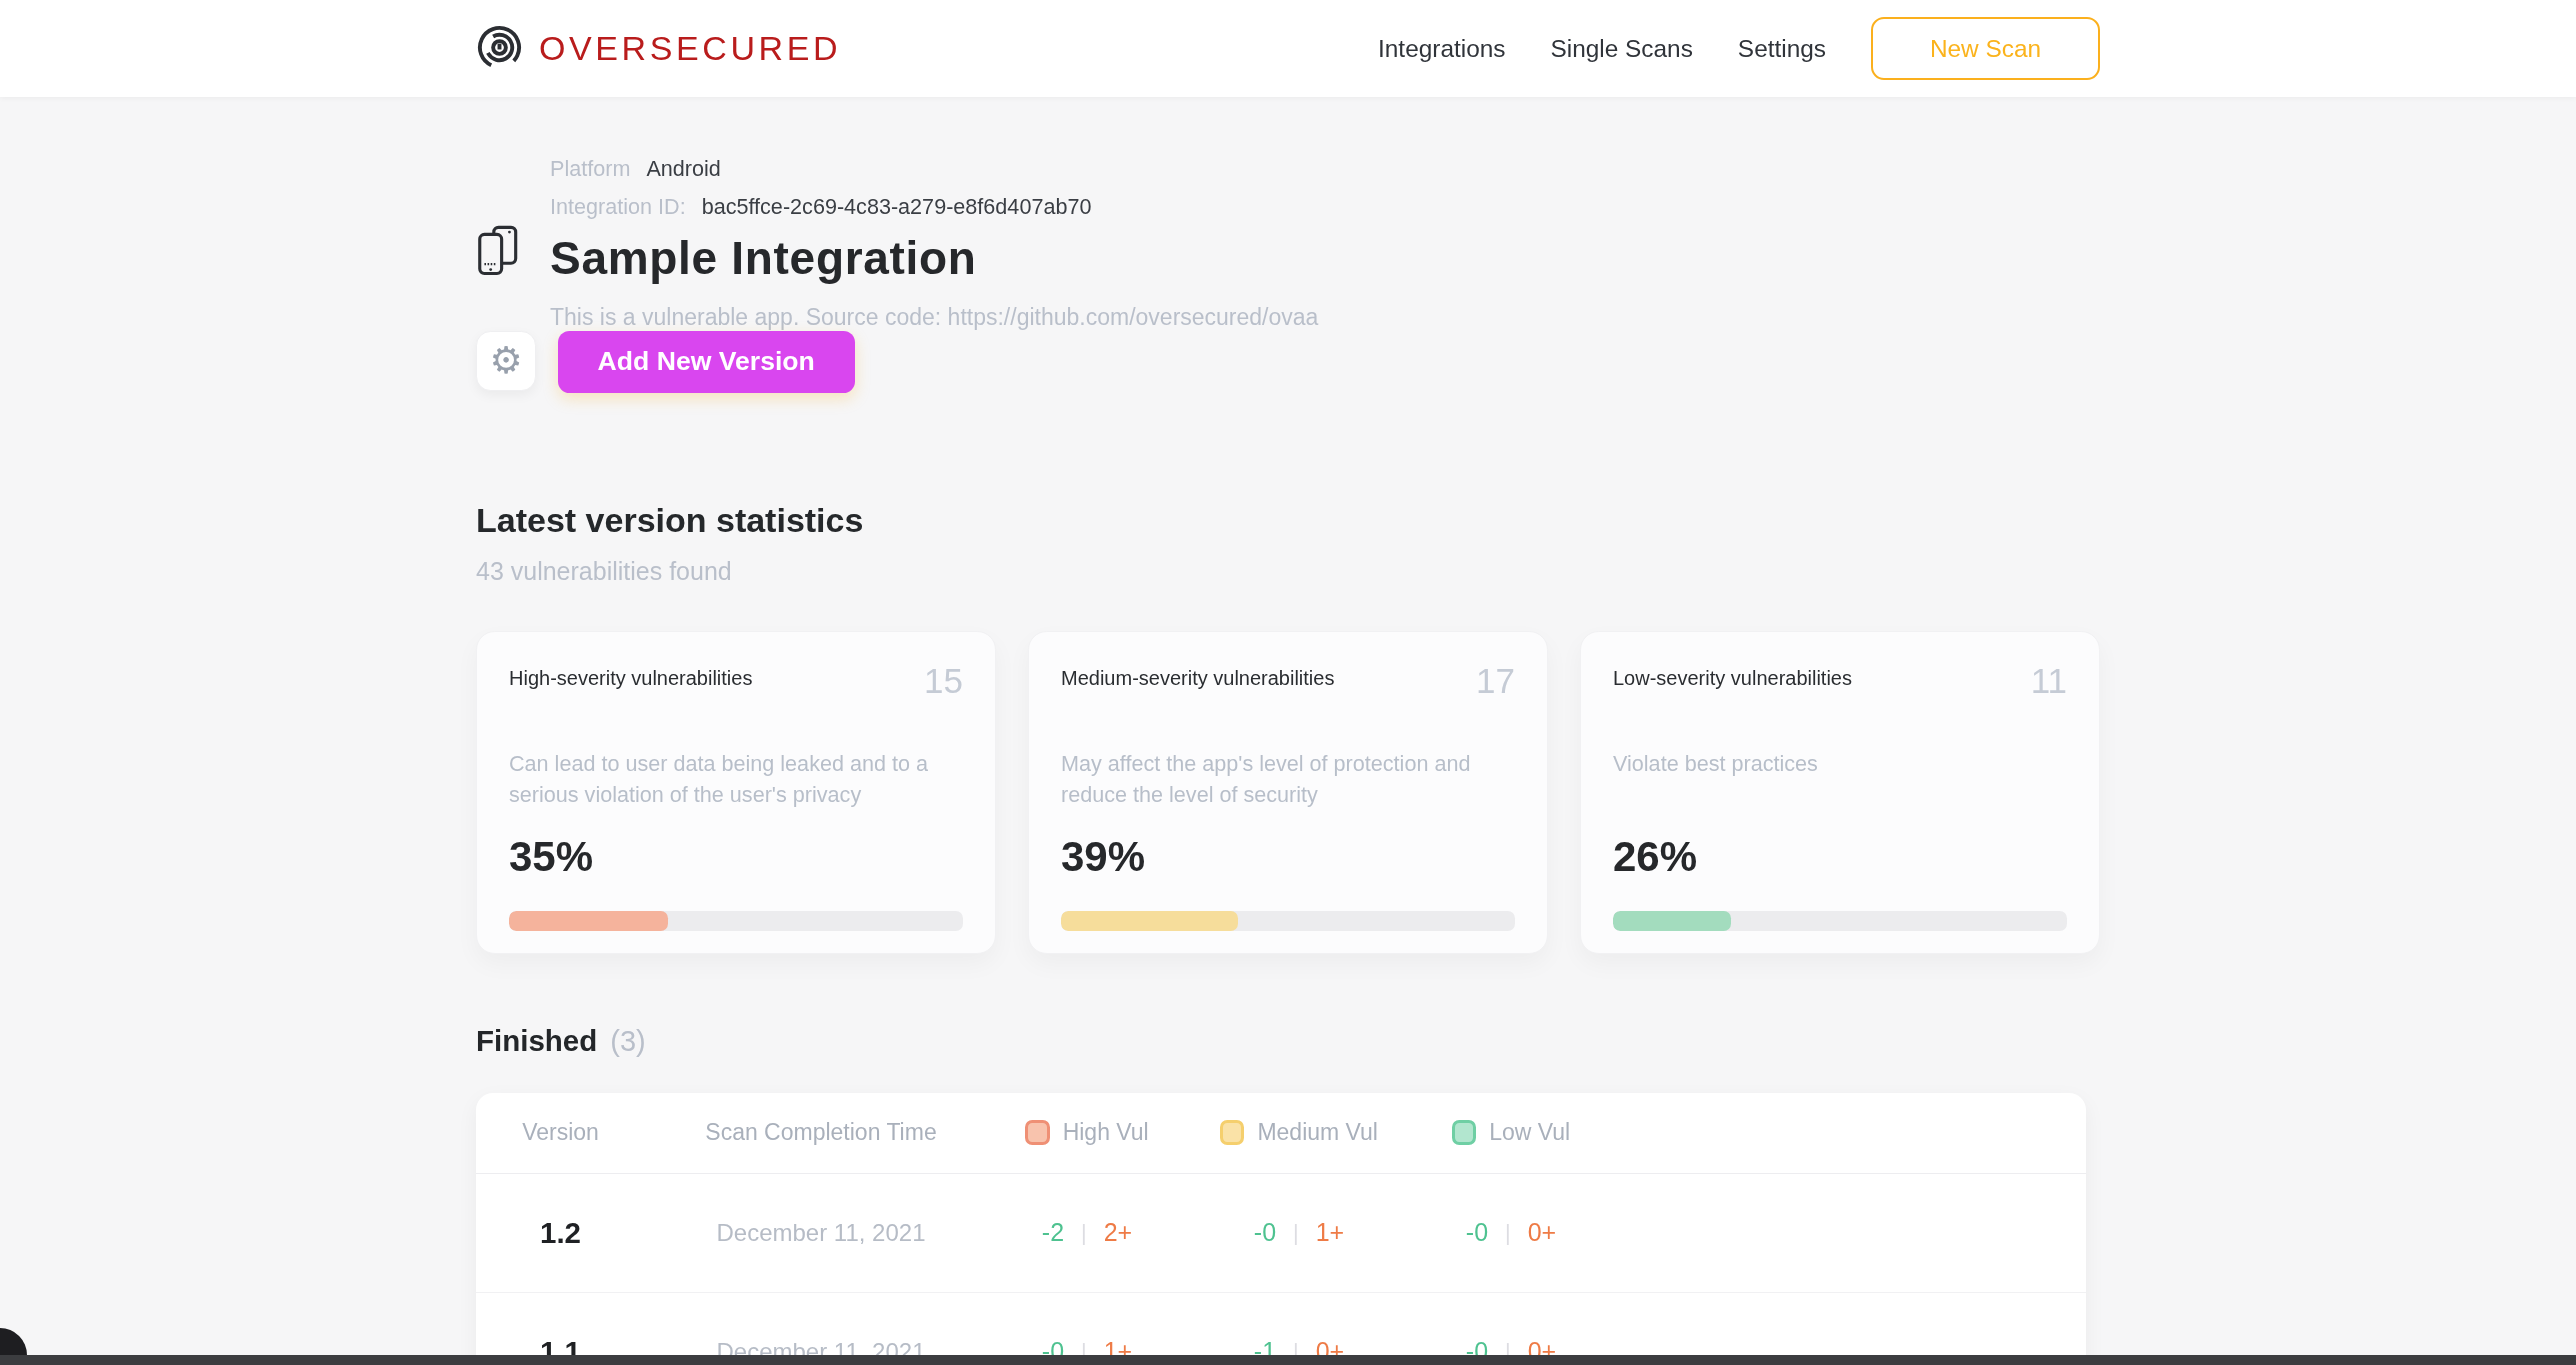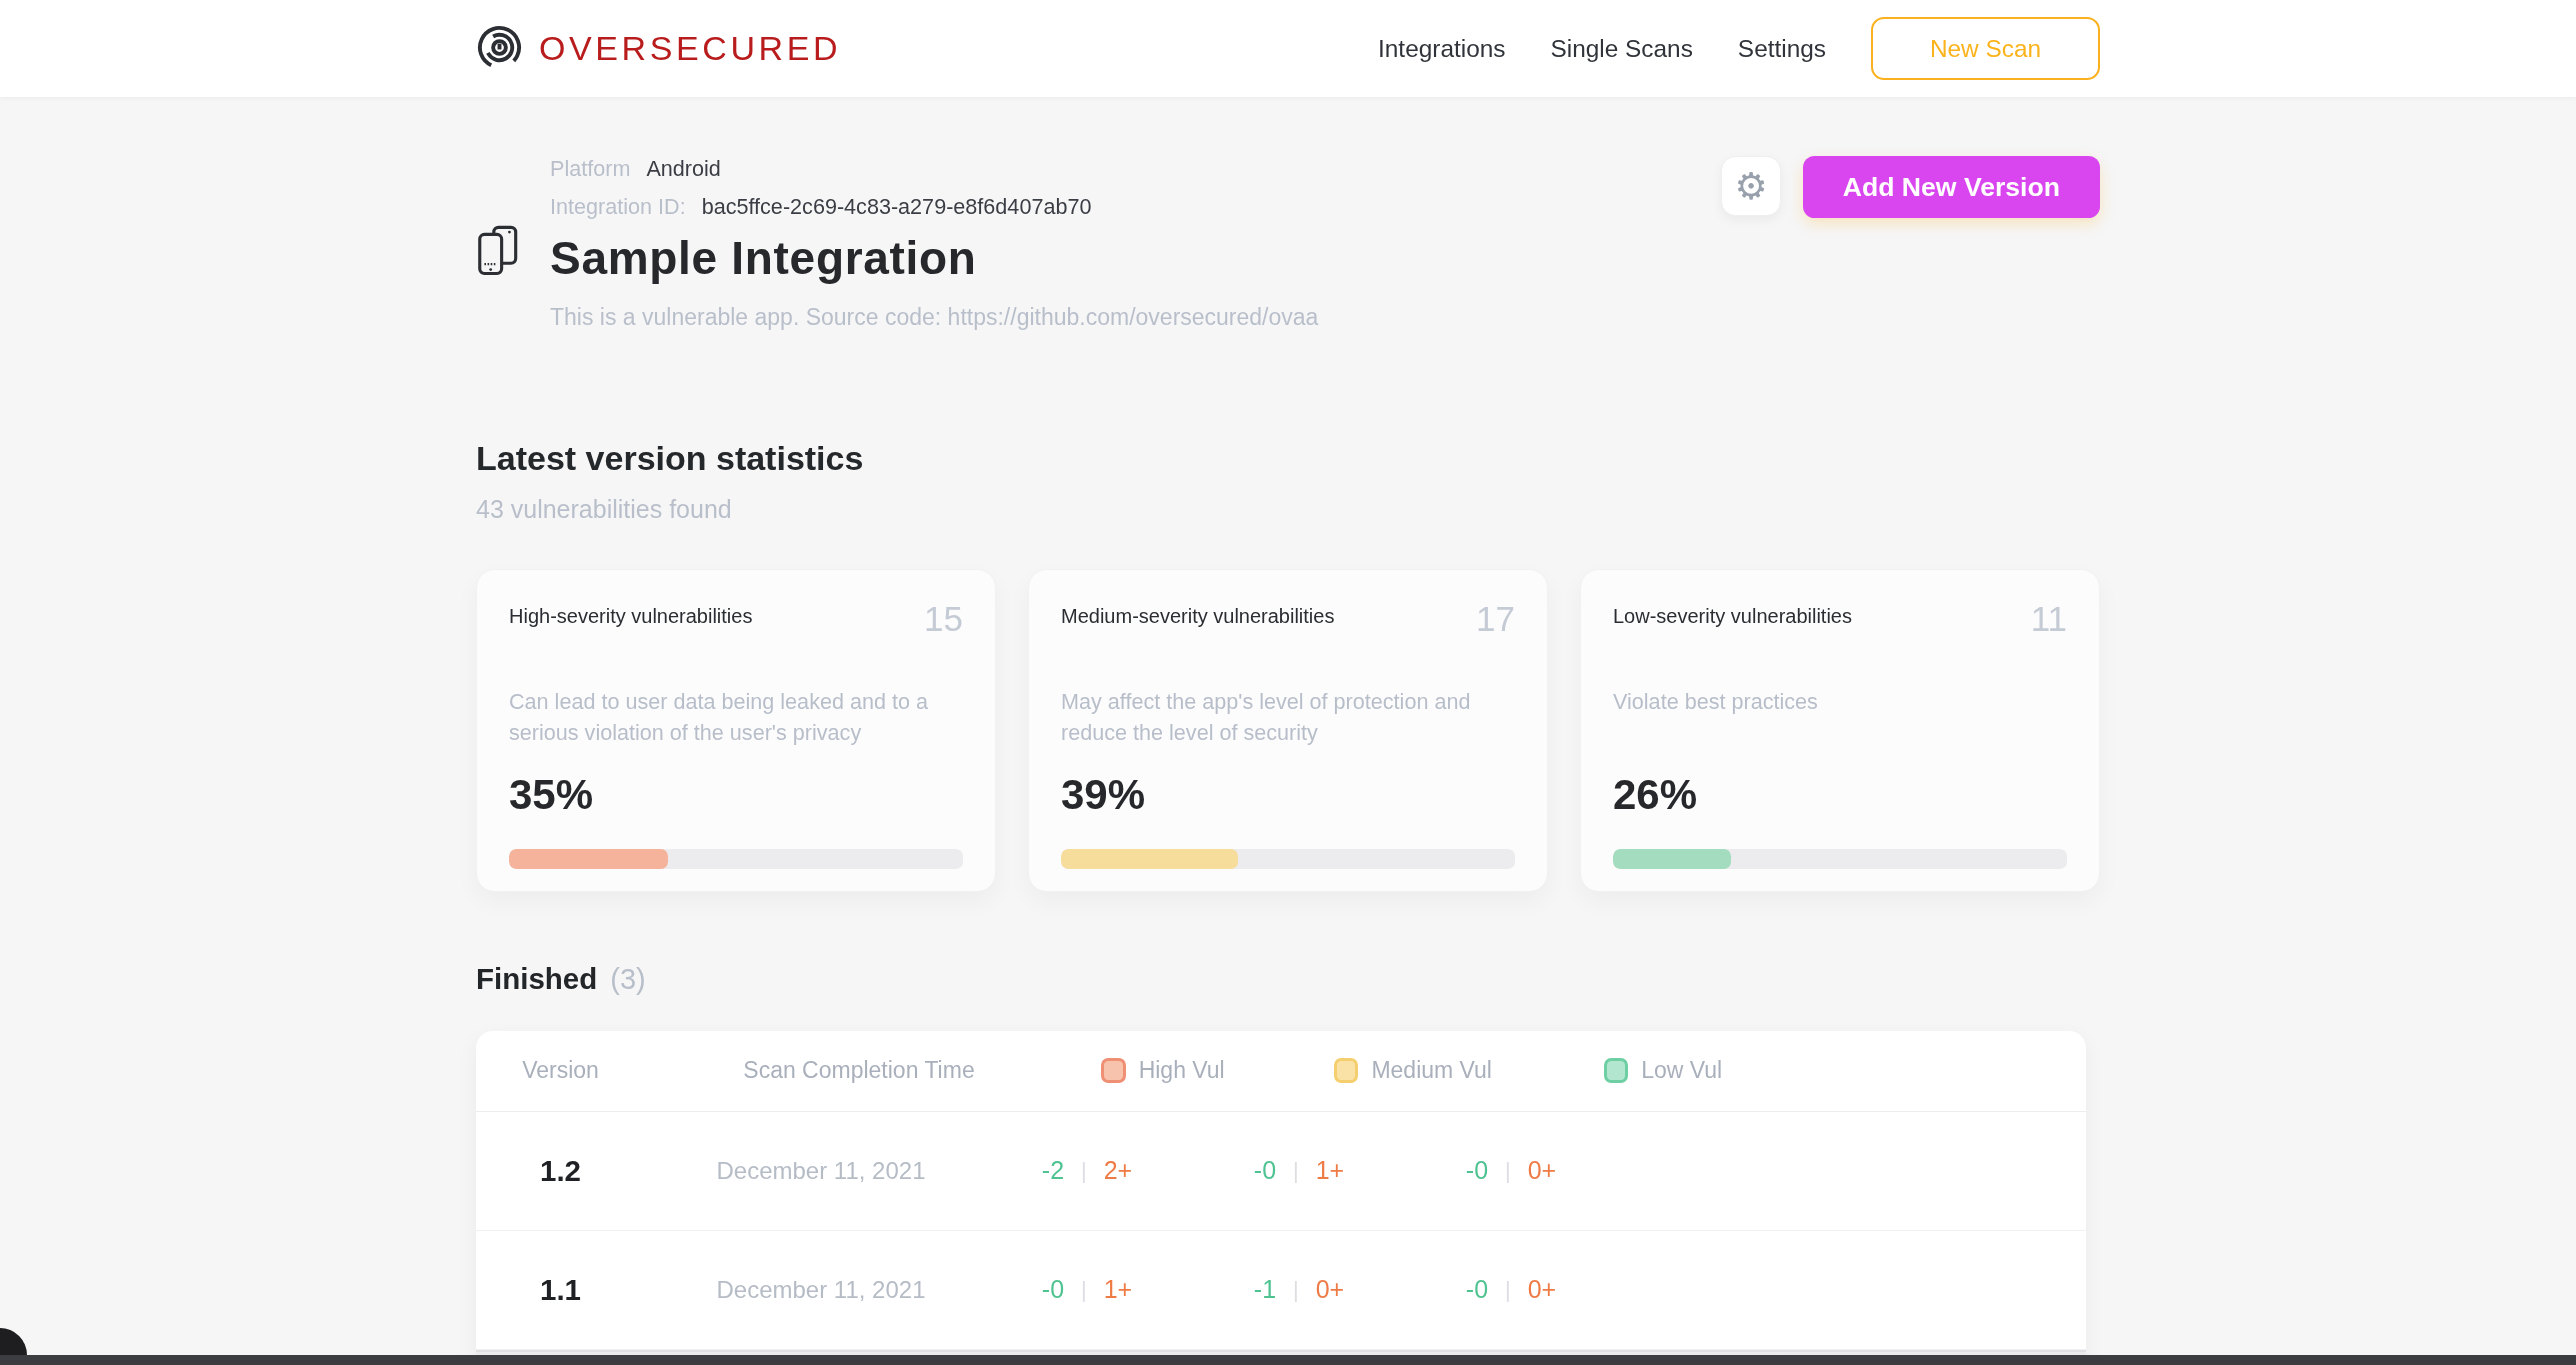--- a/index.html
+++ b/index.html
@@ -34,21 +34,21 @@
     font-family: "Liberation Sans", sans-serif;
     display: flex; align-items: center; justify-content: center; cursor: pointer;
   }
 
   
   .content { width: 1624px; margin: 0 auto; }
 
   
   .integration-header {
     margin-top: 59px;
-    display: flex; justify-content: space-between; align-items: flex-start;
+    display: flex; justify-content: flex-end; align-items: flex-start; flex-direction: column;
   }
   .ih-left { display: flex; gap: 29px; }
   .app-icon { margin-top: 69px; width: 45px; flex: 0 0 45px; }
   .meta-row { display: flex; align-items: baseline; gap: 16px; margin-bottom: 11.5px; }
   .meta-label { font-size: 21.6px; color: #b9bfca; }
   .meta-value { font-size: 21.6px; color: #3a3e44; }
   .page-title { font-size: 46px; font-weight: 700; color: #26282b; margin-top: 10px; letter-spacing: 0.7px; }
   .page-desc { font-size: 23px; color: #b9bfca; margin-top: 18.7px; }
   .ih-right { display: flex; gap: 21.6px; align-items: flex-start; }
   .gear-btn {
@@ -90,21 +90,21 @@
 
   
   .finished-heading { margin-top: 70px; font-size: 29.5px; font-weight: 700; color: #232629; display: flex; gap: 13px; align-items: baseline; }
   .finished-count { font-size: 29px; font-weight: 400; color: #b9bfca; }
   .table-card {
     margin-top: 35px; width: 1610px; background: #ffffff;
     border-radius: 17px 17px 0 0; box-shadow: 0 7.2px 21.6px rgba(0,0,0,0.05);
     height: 446px; overflow: hidden;
   }
   .t-grid { display: grid; grid-template-columns: 169px 352px 180px 244px 180px 1fr; align-items: center; }
-  .t-head { height: 81px; border-bottom: 1.4px solid #ededf0; gap: 38px; }
+  .t-head { height: 81px; border-bottom: 1.4px solid #ededf0; }
   .t-head .t-cell { font-size: 23px; color: #a9b0bb; }
   .t-cell { display: flex; align-items: center; justify-content: center; gap: 13px; }
   .legend-swatch { width: 24.4px; height: 24.4px; border-radius: 7.2px; }
   .sw-high { background: #f8c3ad; border: 3.6px solid #ef9075; }
   .sw-medium { background: #fae2a7; border: 3.6px solid #f5cf6d; }
   .sw-low { background: #b2e6cf; border: 3.6px solid #6fcfa4; }
   .t-row { height: 119px; border-bottom: 1.4px solid #f1f1f3; cursor: pointer; }
   .cell-version { font-size: 29.5px; font-weight: 700; color: #1f2124; }
   .cell-date { font-size: 24px; color: #b6bcc6; }
   .vul-pair { gap: 17px; }

